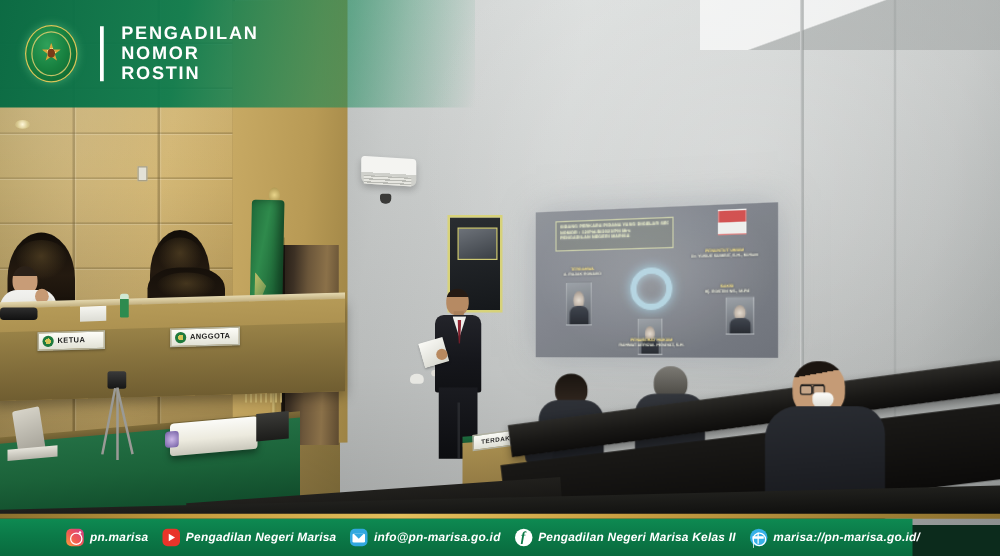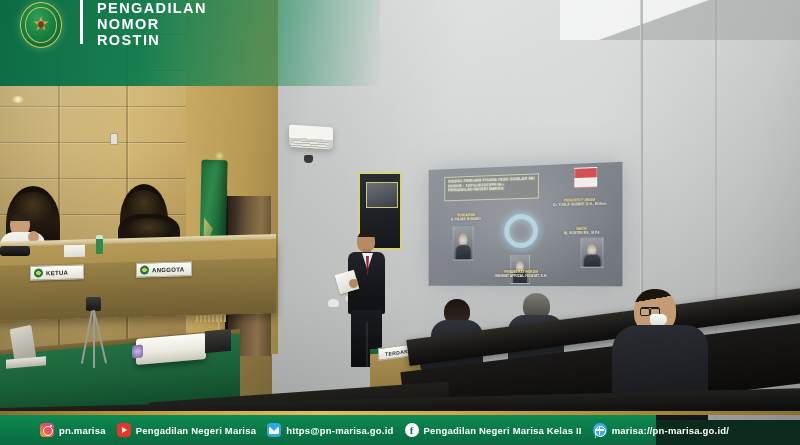--- a/index.html
+++ b/index.html
@@ -475,21 +475,21 @@
     border:1.5px solid #1d1d1d; border-radius:2px;
     background: rgba(200,210,220,.18);
   }
   .glasses:before { left:0; }
   .glasses:after  { right:0; }
 
   
   .header-overlay {
     position:absolute; left:0; top:0; width:380px; height:86px;
     background: linear-gradient(100deg, rgba(7,105,66,.97) 0%, rgba(10,122,76,.93) 38%, rgba(18,138,88,.55) 72%, rgba(22,145,92,0) 100%);
-    display:flex; 
+    display:flex; align-items:center;
     padding-left:18px;
     z-index:6;
   }
   .brand-logo {
     width:46px; height:50px; flex:0 0 auto;
     position:relative;
   }
   .brand-logo .ring-outer {
     position:absolute; left:2px; top:2px; width:42px; height:46px;
     border-radius:50%;
@@ -521,26 +521,27 @@
     color:#ffffff;
     font-size:14.5px;
     line-height:16px;
     font-weight:bold;
     letter-spacing:1.4px;
   }
   .brand-text div { white-space:nowrap; }
 
   
   .footer {
-    position:absolute; left:0; bottom:0; width:656px; height:30px;
+    position:absolute; left:0; bottom:0; width:730px; height:30px;
     background: linear-gradient(180deg,#0e8a52 0%, #0b7a48 45%, #096a3e 100%);
     display:flex; align-items:center;
     gap:11px;
-    padding-left:40px;
+    padding-left:53px;
     z-index:7;
+    font-style:italic;
   }
   .footer-topline {
     position:absolute; left:0; bottom:30px; width:800px; height:4px;
     background: linear-gradient(90deg,#8a6f2e 0%, #c49a3d 18%, #e3bf5c 40%, #c99f42 62%, #8a6f2e 100%);
     z-index:7;
   }
   .f-item { display:flex; align-items:center; gap:5px; }
   .f-label {
     color:#ffffff; font-size:9.5px; font-weight:bold; letter-spacing:.2px;
     white-space:nowrap;
@@ -797,21 +798,21 @@
       <span class="f-label">pn.marisa</span>
     </div>
 
     <div class="f-item">
       <span class="f-ico ico-yt"></span>
       <span class="f-label">Pengadilan Negeri Marisa</span>
     </div>
 
     <div class="f-item">
       <span class="f-ico ico-mail"></span>
-      <span class="f-label">https@pn-marisa.go.id</span>
+      <span class="f-label">info@pn-marisa.go.id</span>
     </div>
 
     <div class="f-item">
       <span class="f-ico ico-fb">f</span>
       <span class="f-label">Pengadilan Negeri Marisa Kelas II</span>
     </div>
 
     <div class="f-item">
       <span class="f-ico ico-web">
           <i></i>

